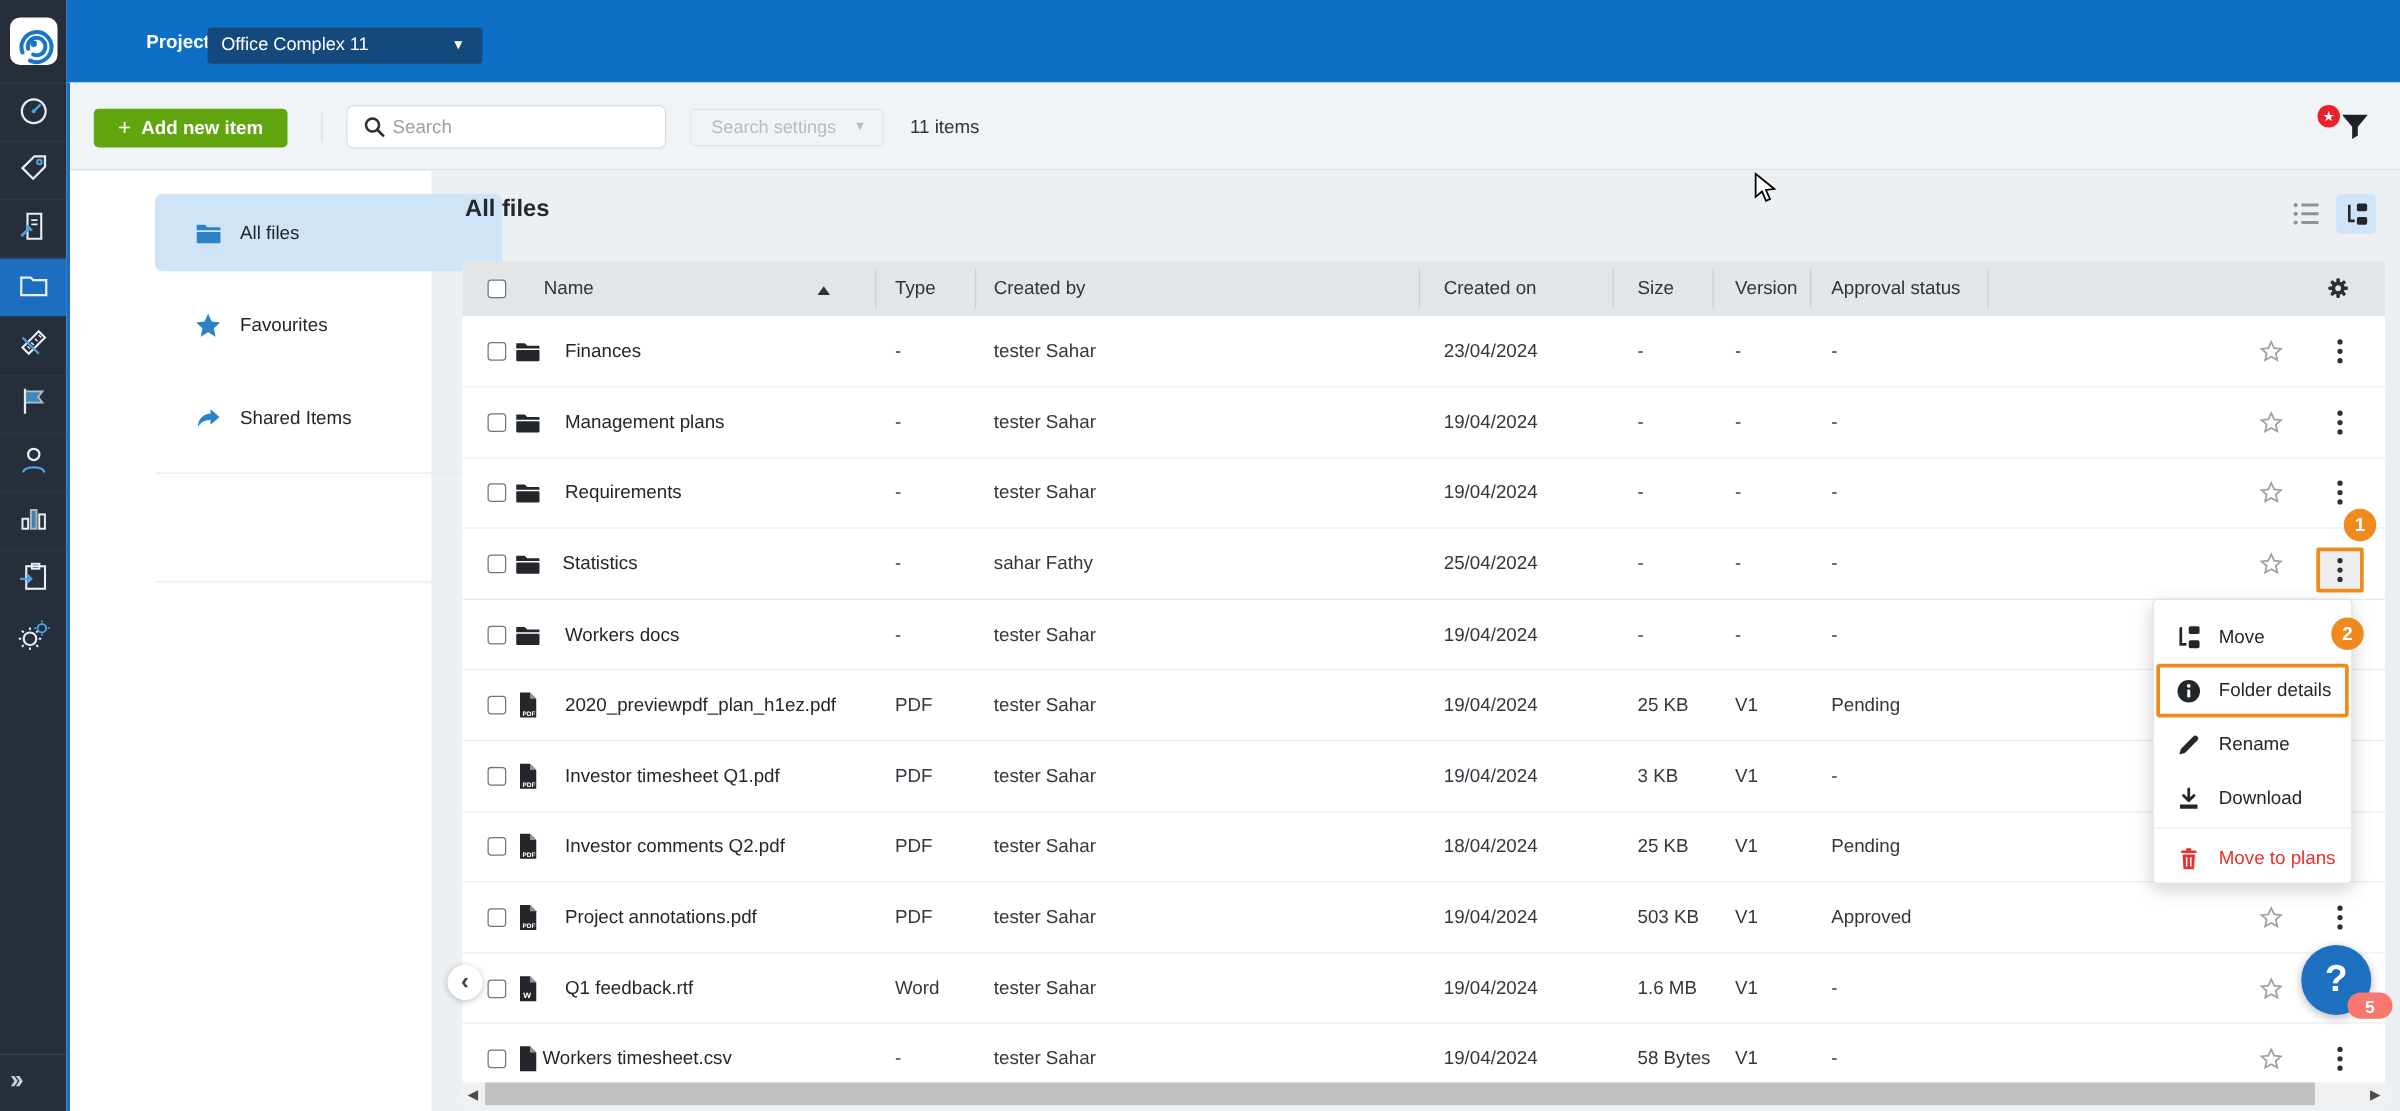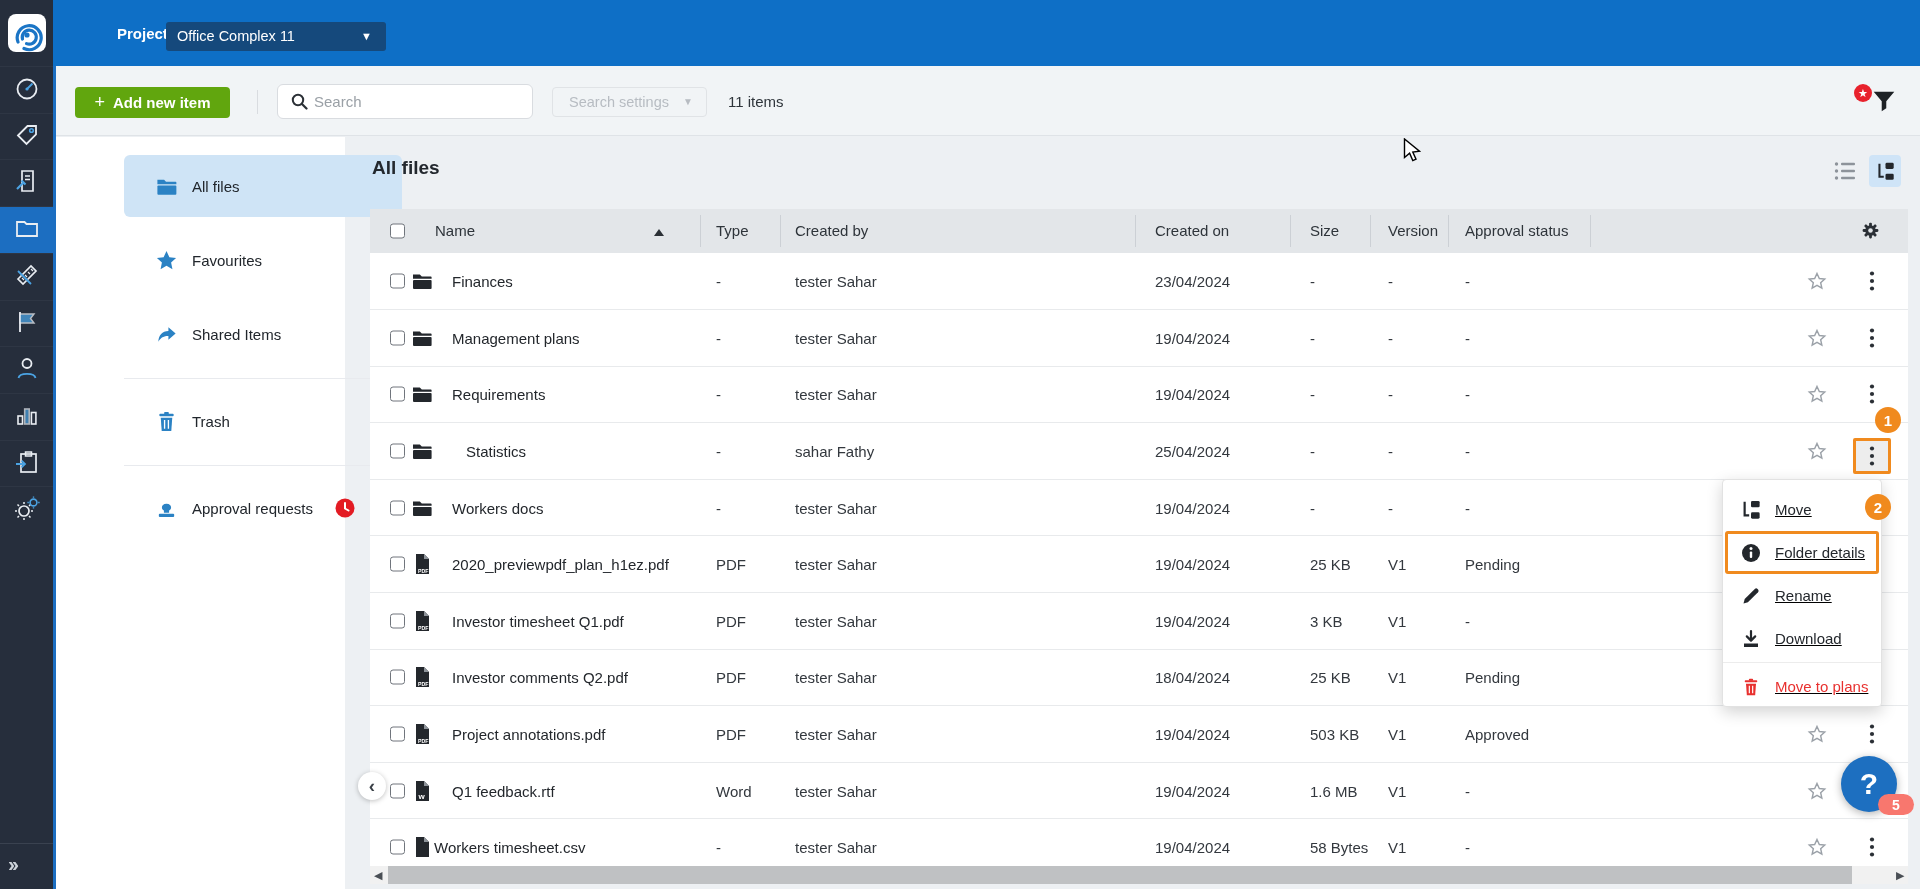--- a/index.html
+++ b/index.html
@@ -51,21 +51,21 @@
   .row{left:370px;width:1538px;height:56.6px;background:#fff;border-bottom:1px solid #e8eaec;box-sizing:border-box;}
   .cell{position:absolute;top:50%;transform:translateY(-50%);font-size:15px;color:#33383e;white-space:nowrap;}
   .cell.name{color:#23272c;}
   .checkbox{position:absolute;left:20px;top:50%;transform:translateY(-50%);width:15px;height:15px;
             border:1.6px solid #70757c;border-radius:3px;background:#fff;box-sizing:border-box;}
   .rowicon{position:absolute;left:40px;top:50%;transform:translateY(-50%);width:24px;height:24px;}
   .staricon{position:absolute;left:1437px;top:50%;transform:translateY(-50%);width:20px;height:20px;}
   .kebab{position:absolute;left:1496px;top:50%;transform:translateY(-50%);width:12px;height:22px;}
   
   #ctx-menu{left:1722px;top:479px;width:160px;height:228px;background:#fff;border:1px solid #e2e2e2;
-            border-radius:4px;box-shadow:0 5px 16px rgba(0,0,0,.18);box-sizing:border-box;padding-top:8px;z-index:30;text-decoration:underline;}
+            border-radius:4px;box-shadow:0 5px 16px rgba(0,0,0,.18);box-sizing:border-box;padding-top:8px;z-index:30;}
   .menu-item{position:relative;height:43px;display:flex;align-items:center;box-sizing:border-box;}
   .menu-item .m-icon{width:20px;height:20px;margin-left:18px;}
   .menu-item .m-label{margin-left:14px;font-size:15px;color:#23272c;}
   .menu-item.danger .m-label{color:#e8312f;}
   .menu-item.highlight{border:3px solid #f08a1e;border-radius:3px;margin:0 2px;}
   .menu-item.highlight .m-icon{margin-left:13px;}
   .menu-sep{height:1px;background:#ececec;margin:2px 0;}
   #kebab-box{left:1853px;top:438px;width:38px;height:36px;border:3px solid #f08a1e;background:#ededed;
              border-radius:2px;box-sizing:border-box;z-index:31;display:flex;align-items:center;justify-content:center;}
   .num-badge{width:26px;height:26px;border-radius:50%;background:#f08a1e;color:#fff;font-size:15px;font-weight:bold;
@@ -228,47 +228,21 @@
       </div>
       <div class="side-item abs" style="top: 101px;">
         <span class="s-icon">
           <svg width="23" height="23" viewBox="0 0 24 24">
             <path d="M12 2l3 6.6 7 .8-5.2 4.8 1.4 7L12 17.6 5.8 21.2l1.4-7L2 9.4l7-.8z" fill="#2b82c4"></path>
           </svg>
         </span>
                   <span class="s-label">Favourites</span>
       </div>
       <div class="side-divider abs" style="top: 241px;"></div>
-      <div class="side-item abs" style="top: 262px;">
-        <span class="s-icon">
-          <svg width="23" height="23" viewBox="0 0 24 24">
-            <rect x="4.5" y="4" width="15" height="2.4" rx="1" fill="#2b82c4"></rect>
-            <rect x="9.5" y="2" width="5" height="2.5" rx="1" fill="#2b82c4"></rect>
-            <path d="M6 8h12l-1 14H7z" fill="#2b82c4"></path>
-            <path d="M10 10.5v9M14 10.5v9" stroke="#fff" stroke-width="1.4"></path>
-          </svg>
-        </span>
-                  <span class="s-label">Trash</span>
-      </div>
       <div class="side-divider abs" style="top: 328px;"></div>
-      <div class="side-item abs" style="top: 349px;">
-        <span class="s-icon">
-          <svg width="23" height="23" viewBox="0 0 24 24">
-            <path d="M9.3 14c-3.2-1.2-3-7 2.7-7s5.9 5.8 2.7 7v2.5H9.3z" fill="#2b82c4"></path>
-            <rect x="4" y="17.5" width="16" height="3.4" rx="1" fill="#2b82c4"></rect>
-          </svg>
-        </span>
-                  <span class="s-label">Approval requests</span>
-        <span style="margin-left:22px;display:flex">
-          <svg width="20" height="20" viewBox="0 0 20 20">
-            <circle cx="10" cy="10" r="9.5" fill="#e31b23"></circle>
-            <path d="M10 5v5.5l3.5 2" fill="none" stroke="#fff" stroke-width="2" stroke-linecap="round"></path>
-          </svg>
-        </span>
-      </div>
     </div>
 
   <span id="page-title" class="abs">All files</span>
   <svg id="view-list" class="abs" viewBox="0 0 22 22">
     <g fill="#8d939a">
       <circle cx="2.5" cy="4" r="1.7"></circle>
         <rect x="7" y="2.8" width="14" height="2.4" rx="1"></rect>
       <circle cx="2.5" cy="11" r="1.7"></circle>
         <rect x="7" y="9.8" width="14" height="2.4" rx="1"></rect>
       <circle cx="2.5" cy="18" r="1.7"></circle>
@@ -380,21 +354,21 @@
             <circle cx="6" cy="11" r="2.1" fill="#2b3036"></circle>
             <circle cx="6" cy="18.5" r="2.1" fill="#2b3036"></circle>
           </svg></span>
       </div>
       <div class="row abs" style="top: 423.2px;">
     <div class="checkbox"></div>
     <span class="rowicon"><svg width="24" height="24" viewBox="0 0 24 24">
             <path d="M3 5.5h6.8l2 2h9a.8.8 0 0 1 .8.8v1.5H3z" fill="#23272c"></path>
             <rect x="3" y="11" width="18.6" height="9" rx="1" fill="#23272c"></rect>
           </svg></span>
-    <span class="cell name" style="left:96px">Statistics</span>
+    <span class="cell name" style="left:80px">Statistics</span>
     <span class="cell" style="left:346px">-</span>
     <span class="cell" style="left:425px">sahar Fathy</span>
     <span class="cell" style="left:785px">25/04/2024</span>
     <span class="cell" style="left:940px">-</span>
     <span class="cell" style="left:1018px">-</span>
     <span class="cell" style="left:1095px">-</span>
     <span class="staricon"><svg width="20" height="20" viewBox="0 0 24 24">
             <path d="M12 3l2.8 6 6.5.7-4.9 4.4 1.4 6.4L12 17.2l-5.8 3.3 1.4-6.4L2.7 9.7l6.5-.7z" fill="none" stroke="#9ba1a8" stroke-width="1.7"></path>
           </svg></span>
     <span class="kebab"></span>

